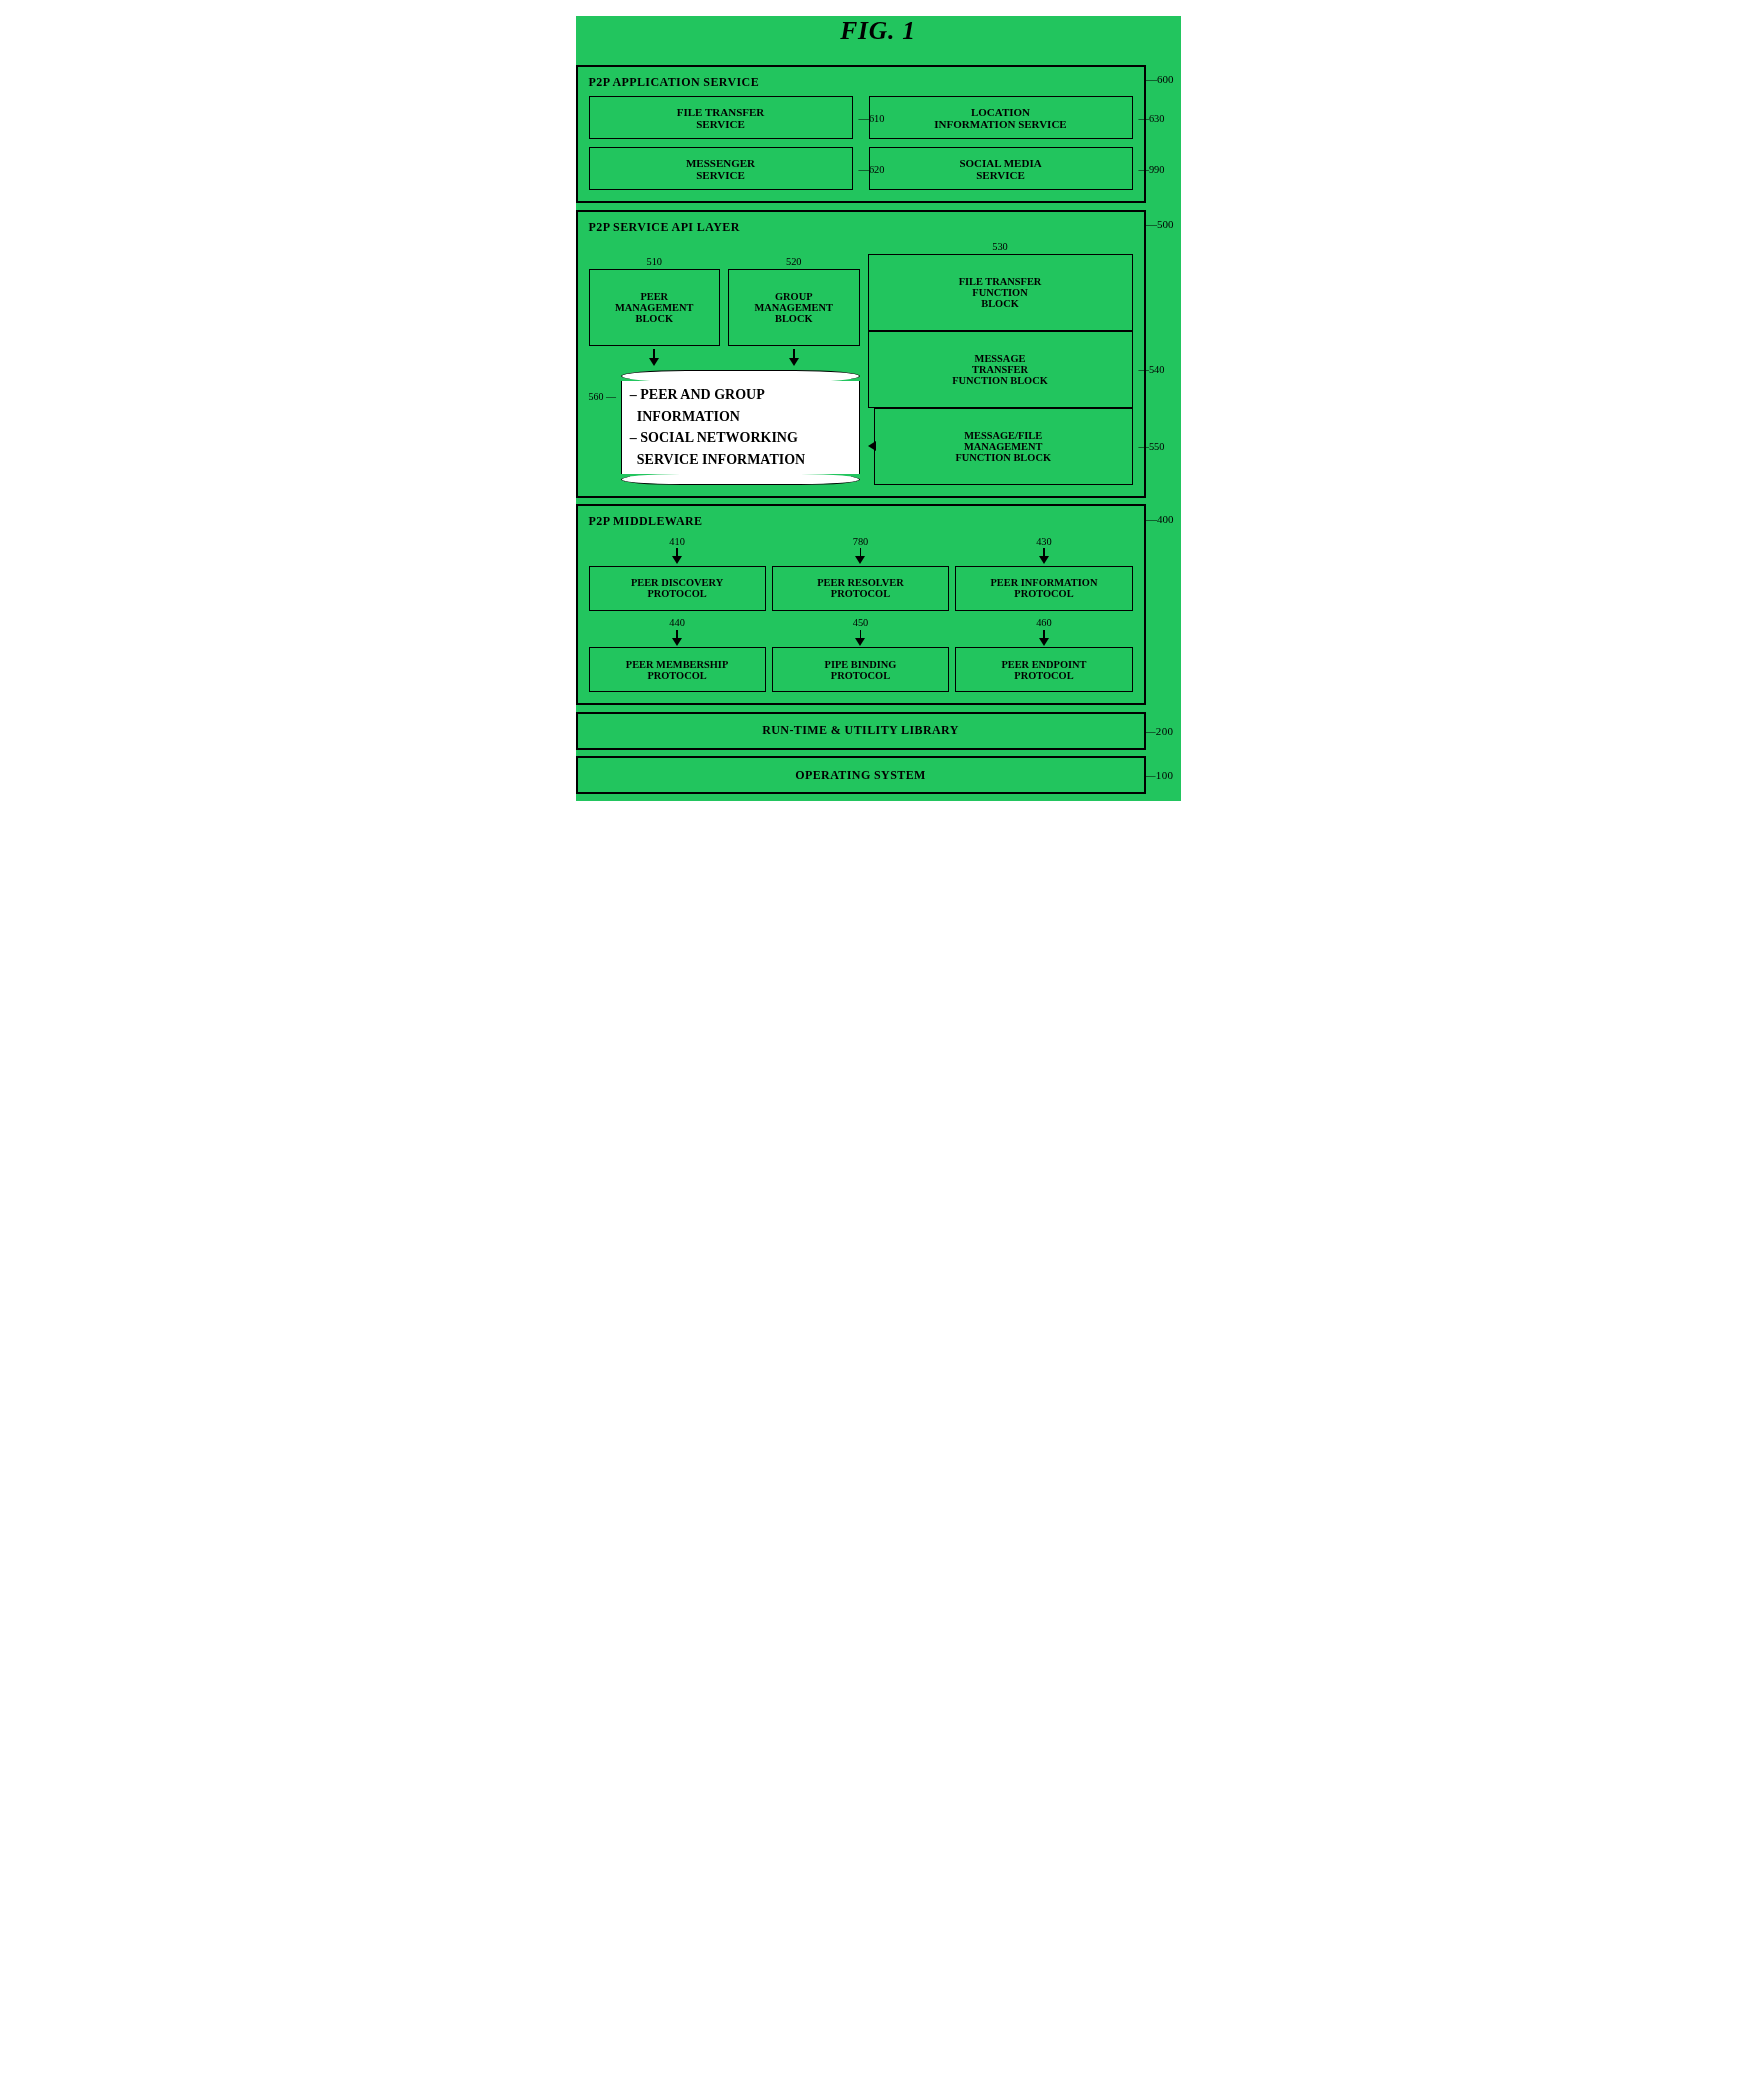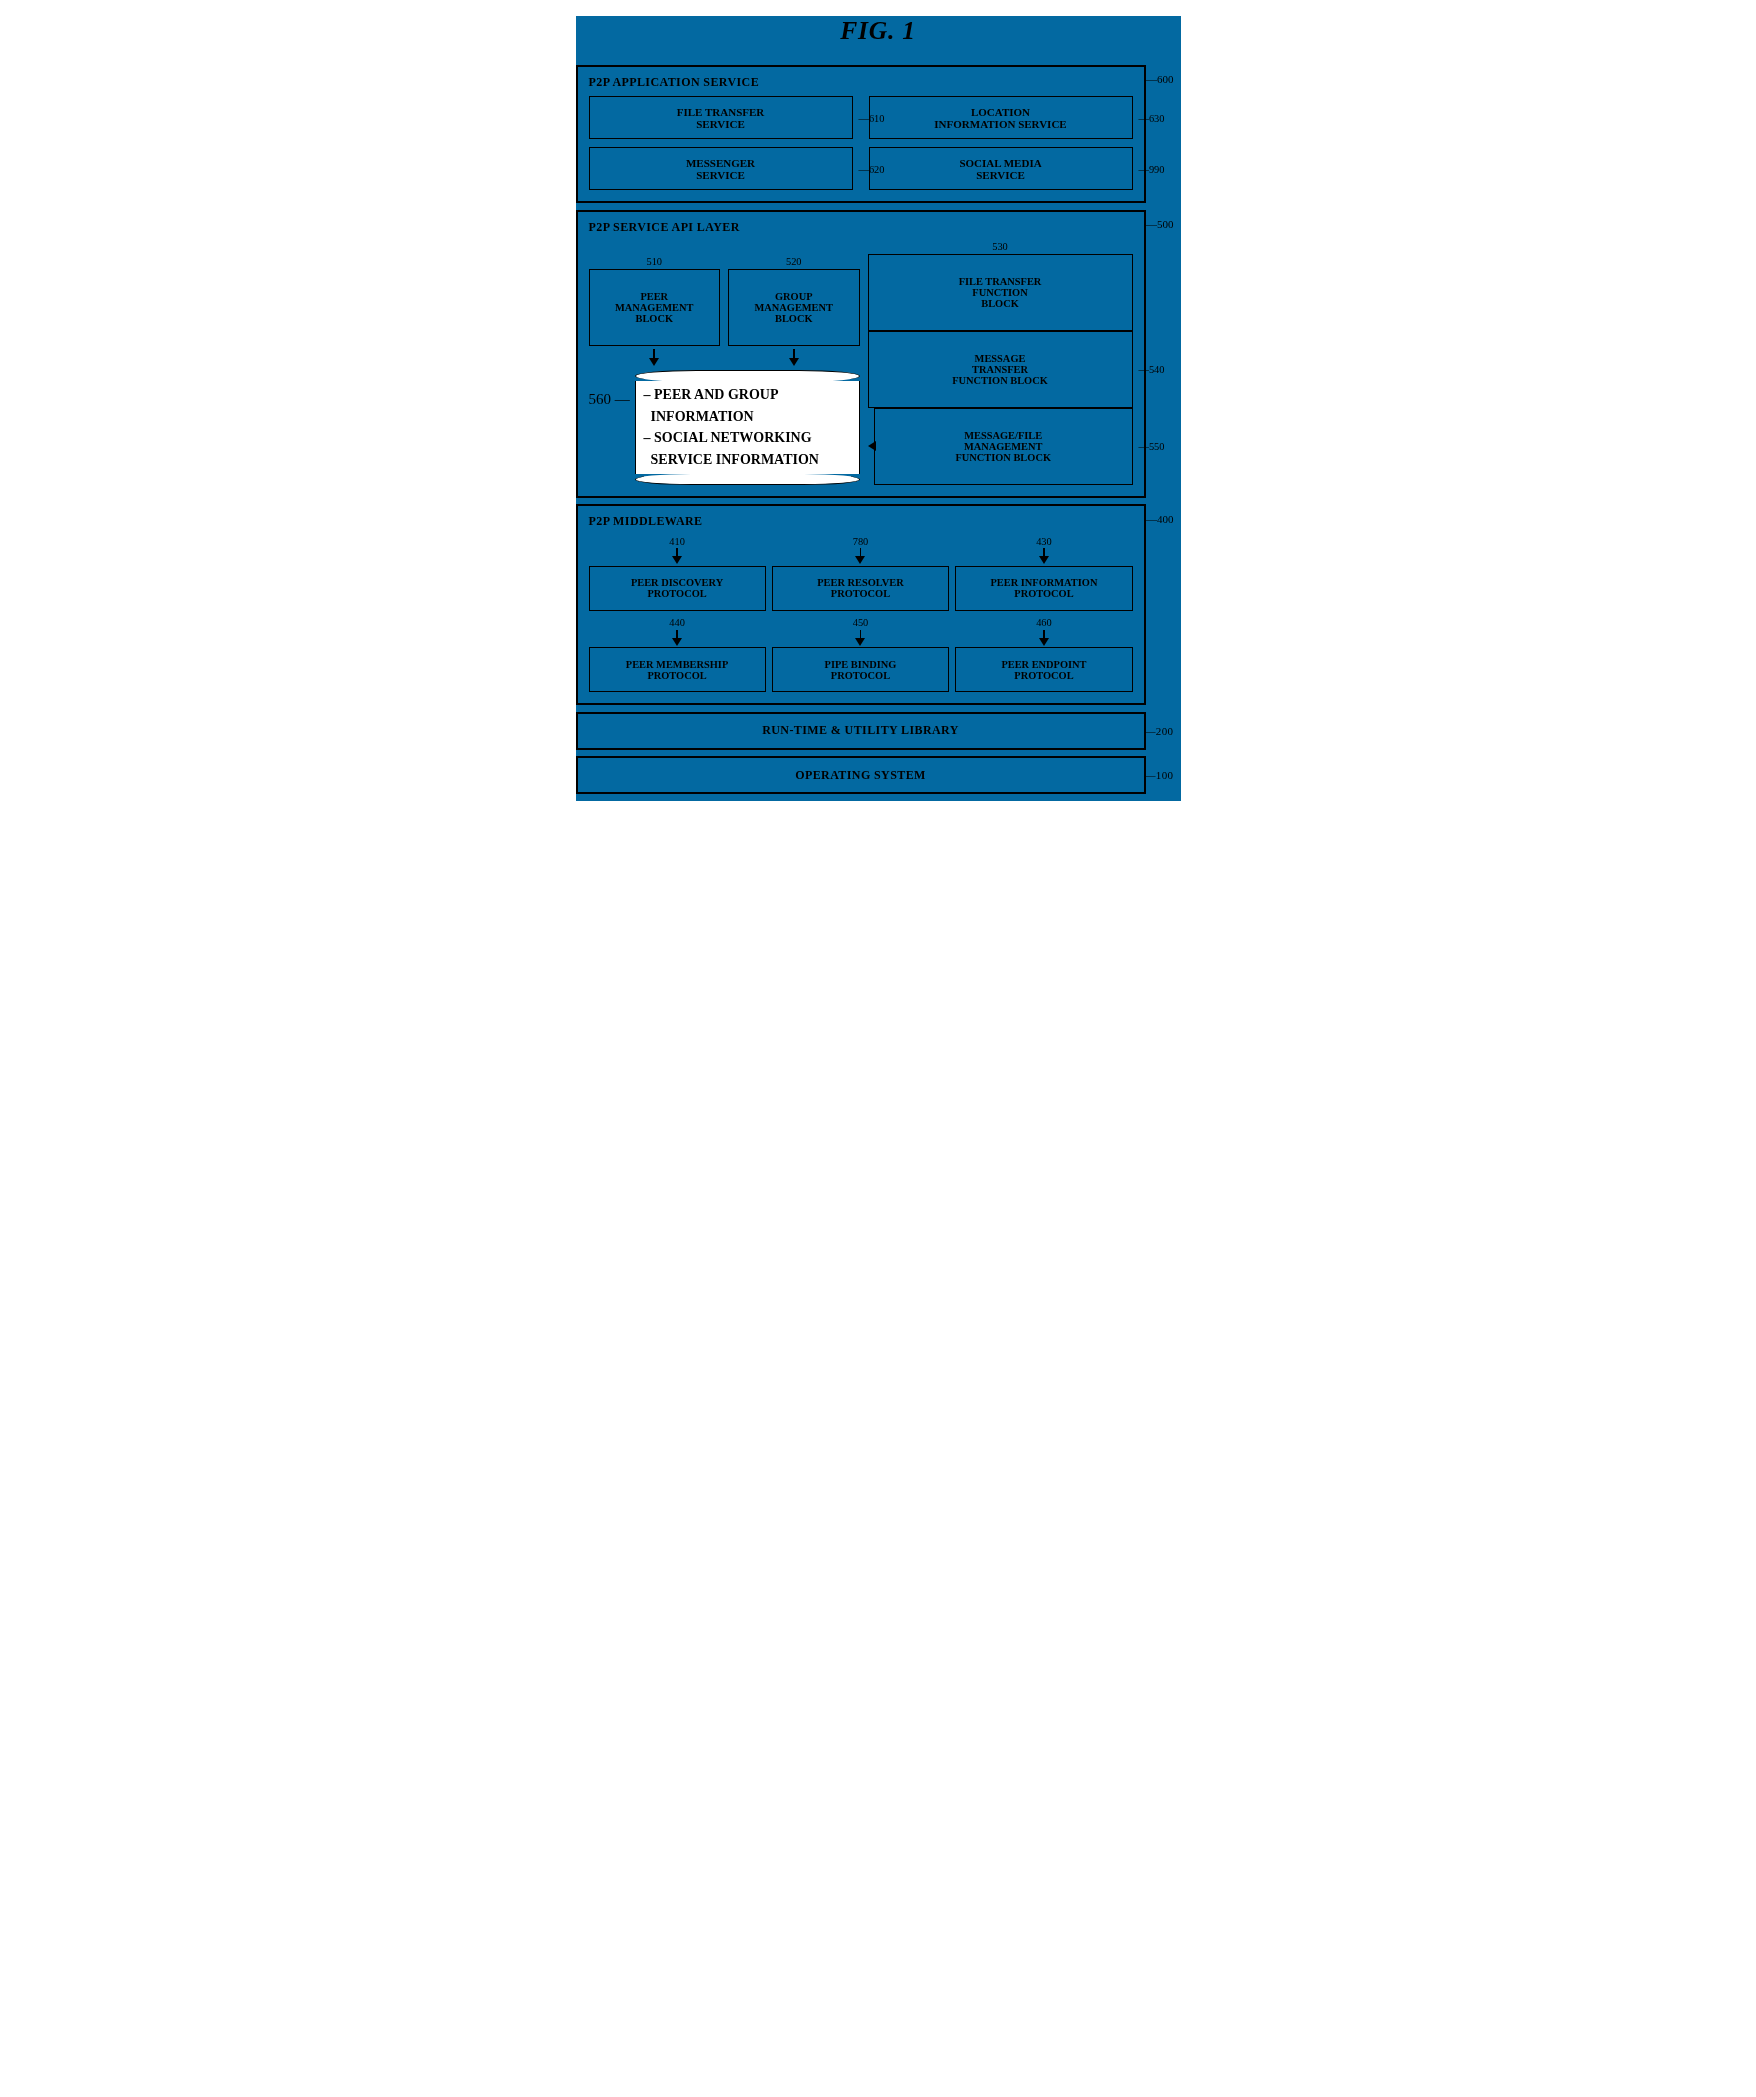--- a/index.html
+++ b/index.html
@@ -7,21 +7,21 @@
       background: #fff;
       font-family: 'Times New Roman', Times, serif;
       display: flex;
       justify-content: center;
       align-items: flex-start;
       padding: 16px;
       min-height: 100vh;
     }
     .page {
       width: 605px;
-      background: #0369a1;
+      background: #22c55e;
     }
     .fig-title {
       text-align: center;
       font-size: 25.5px;
       font-style: italic;
       font-weight: bold;
       margin-bottom: 19px;
       letter-spacing: 0.8px;
     }
     
@@ -233,21 +233,21 @@
               <div style="width:1.6px; height:9.6px; background:#000;"></div>
               <div class="arrow-down"></div>
             </div>
             <div style="flex:1; display:flex; flex-direction:column; align-items:center; margin: 3.2px 0;">
               <div style="width:1.6px; height:9.6px; background:#000;"></div>
               <div class="arrow-down"></div>
             </div>
           </div>
 
           <div style="display:flex; align-items:flex-start; gap:4.8px;">
-            <div style="font-size:15px; margin-top:21px; white-space:nowrap;">560 —</div>
+            <div style="font-size:10px; margin-top:21px; white-space:nowrap;">560 —</div>
             <div style="flex:1; position:relative;">
 
               <div style="border:1.6px solid #000; border-bottom:none; border-radius:50%/11px; height:12.7px; position:relative; z-index:2; background:#fff;"></div>
               <div style="border:1.6px solid #000; border-top:none; border-left:1.6px solid #000; border-right:1.6px solid #000; border-bottom:none; padding:3.2px 8px 3.2px 8px; font-size:14px; font-weight:bold; line-height:1.55; min-height:64px; margin-top:-1.6px; background:#fff; position:relative; z-index:1;">
                 <span>– PEER AND GROUP<br>&nbsp;&nbsp;INFORMATION<br>– SOCIAL NETWORKING<br>&nbsp;&nbsp;SERVICE INFORMATION</span>
               </div>
               <div style="border:1.6px solid #000; border-top:none; border-radius:50%/11px; height:11px; background:#fff;"></div>
             </div>
           </div>
         </div>

